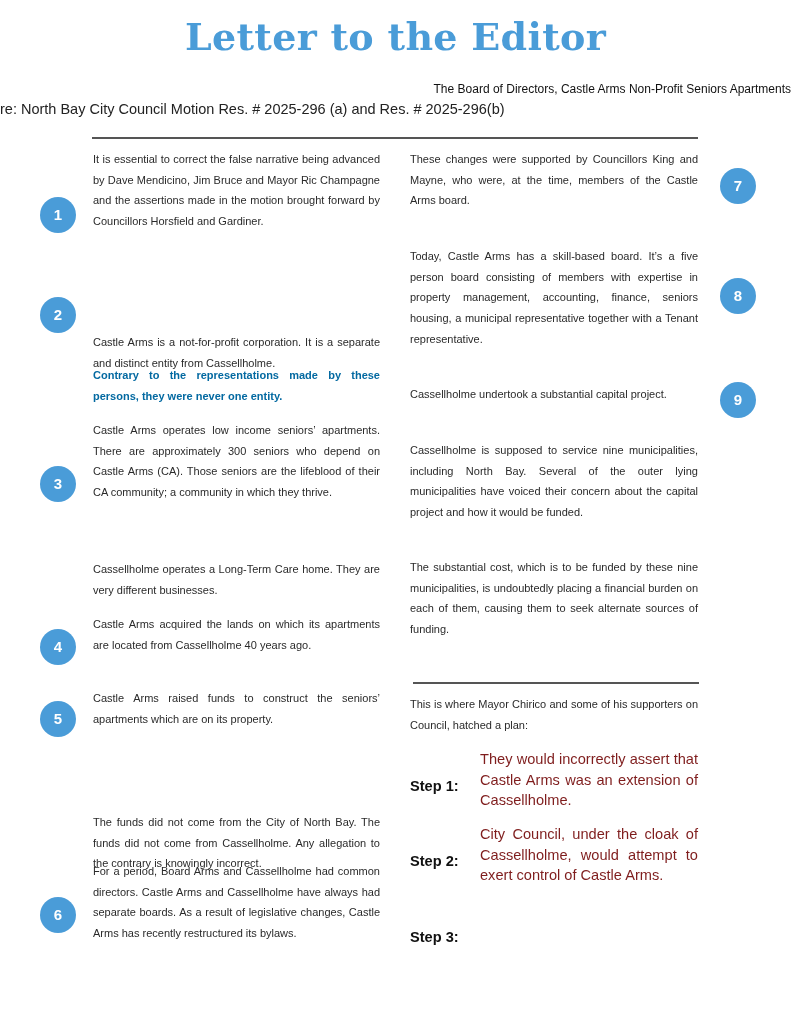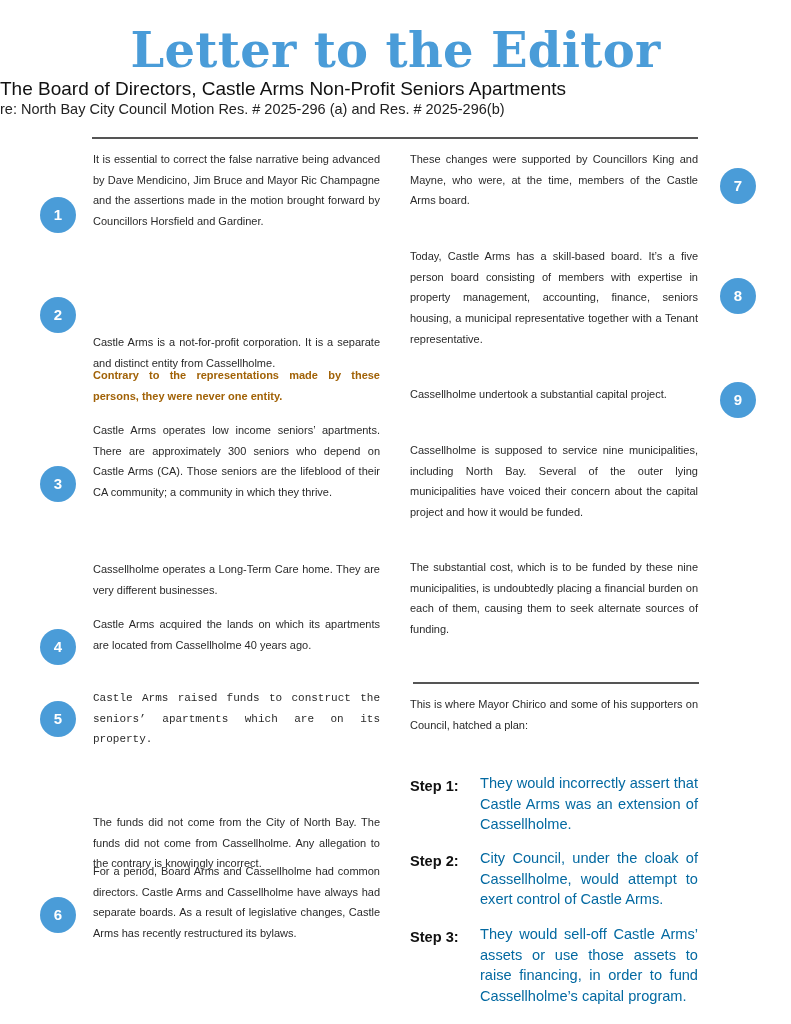--- a/index.html
+++ b/index.html
@@ -1,53 +1,53 @@
 <!DOCTYPE html>
 <html><head>
 <meta charset="utf-8">
 <style>
   html, body { margin: 0; padding: 0; background: #ffffff; }
   body { width: 791px; height: 1024px; position: relative; overflow: hidden;
          font-family: "Liberation Sans", "DejaVu Sans", sans-serif; color: #1f1f1f; }
-  .title { position: absolute; top: 27px; left: 0; width: 791px; text-align: center;
+  .title { position: absolute; top: 14px; left: 0; width: 791px; text-align: center;
            font-family: "DejaVu Serif", "Liberation Serif", serif; font-weight: bold;
-           font-size: 48px; color: #4a9cd8; letter-spacing: 0.3px; line-height: 46px; }
-  .sub1 { position: absolute; top: 80px; left: 0; width: 791px; text-align: left;
-          font-size: 19px; color: #111; line-height: 18px; }
+           font-size: 38px; color: #4a9cd8; letter-spacing: 0.3px; line-height: 46px; }
+  .sub1 { position: absolute; top: 80px; left: 0; width: 791px; text-align: right;
+          font-size: 12px; color: #111; line-height: 18px; }
   .sub2 { position: absolute; top: 100px; left: 0; width: 791px; 
           font-size: 14.5px; color: #222; line-height: 18px; }
   .rule { position: absolute; height: 2px; background: #555; }
   .rule.top { top: 137px; left: 92px; width: 606px; }
   .para { position: absolute; font-size: 11px; line-height: 20.7px; text-align: justify;
           color: #2a2a2a; }
-  .para.bold { font-weight: bold; color: #a16207; }
+  .para.bold { font-weight: bold; color: #0369a1; }
   .left { left: 93px; width: 287px; }
   .right { left: 410px; width: 288px; }
   .badge { position: absolute; width: 36px; height: 36px; border-radius: 50%;
            background: #4a9cd8; color: #fff; font-size: 15px; line-height: 36px;
            text-align: center; font-weight: bold; }
   .step { position: absolute; left: 410px; width: 288px; font-size: 14.6px; line-height: 20.7px; }
   .step .lbl { position: absolute; left: 0; top: 0; font-weight: bold; color: #111; margin-top: 27px; }
-  .step .txt { position: absolute; left: 70px; width: 218px; text-align: justify; color: #0369a1; margin-top: 24px; }
+  .step .txt { position: absolute; left: 70px; width: 218px; text-align: justify; color: #7f1d1d; }
 </style>
 </head>
 <body>
 
 <div class="title">Letter to the Editor</div>
 <div class="sub1">The Board of Directors, Castle Arms Non-Profit Seniors Apartments</div>
 <div class="sub2">re: North Bay City Council Motion Res. # 2025-296 (a) and Res. # 2025-296(b)</div>
 <div class="rule top"></div>
 
 <div class="para left" style="top:149px;">It is essential to correct the false narrative being advanced by  Dave Mendicino, Jim Bruce and Mayor Ric Champagne and the assertions made in the motion brought forward by Councillors Horsfield and Gardiner.</div>
 <div class="para left" style="top:296px;margin-top:36px;">Castle Arms is a not-for-profit corporation. It is a separate and distinct entity from Cassellholme.</div>
 <div class="para left bold" style="top:365px;">Contrary to the representations made by these persons, they were never one entity.</div>
 <div class="para left" style="top:420px;">Castle Arms operates low income seniors’ apartments. There are approximately 300 seniors who depend on Castle Arms (CA). Those seniors are the lifeblood of their CA community; a community in which they thrive.</div>
 <div class="para left" style="top:559px;">Cassellholme operates a Long-Term Care home. They are very different businesses.</div>
 <div class="para left" style="top:614px;">Castle Arms acquired the lands on which its apartments are located from Cassellholme 40 years ago.</div>
-<div class="para left" style="top:688px;font-family:Liberation Mono, monospace;">Castle Arms raised funds to construct the seniors’ apartments which are on its property.</div>
+<div class="para left" style="top:688px;">Castle Arms raised funds to construct the seniors’ apartments which are on its property.</div>
 <div class="para left" style="top:764px;margin-top:48px;">The funds did not come from the City of North Bay. The funds did not come from Cassellholme. Any allegation to the contrary is knowingly incorrect.</div>
 <div class="para left" style="top:861px;">For a period, Board Arms and Cassellholme had common directors. Castle Arms and Cassellholme have always had separate boards. As a result of legislative changes, Castle Arms has recently restructured its bylaws.</div>
 
 <div class="badge" style="left:40px; top:197px;">1</div>
 <div class="badge" style="left:40px; top:297px;">2</div>
 <div class="badge" style="left:40px; top:466px;">3</div>
 <div class="badge" style="left:40px; top:629px;">4</div>
 <div class="badge" style="left:40px; top:701px;">5</div>
 <div class="badge" style="left:40px; top:897px;">6</div>
 
@@ -66,14 +66,13 @@
 <div class="step" style="top:749px; height:64px;">
   <span class="lbl">Step 1:</span>
   <span class="txt">They would incorrectly assert that Castle Arms was an extension of Cassellholme.</span>
 </div>
 <div class="step" style="top:824px; height:64px;">
   <span class="lbl">Step 2:</span>
   <span class="txt">City Council, under the cloak of Cassellholme, would attempt to exert control of Castle Arms.</span>
 </div>
 <div class="step" style="top:900px; height:84px;">
   <span class="lbl">Step 3:</span>
-  <span class="txt">They would sell-off Castle Arms’ assets or use those assets to raise financing, in order to fund Cassellholme’s capital program.</span>
 </div>
 
 </body></html>

